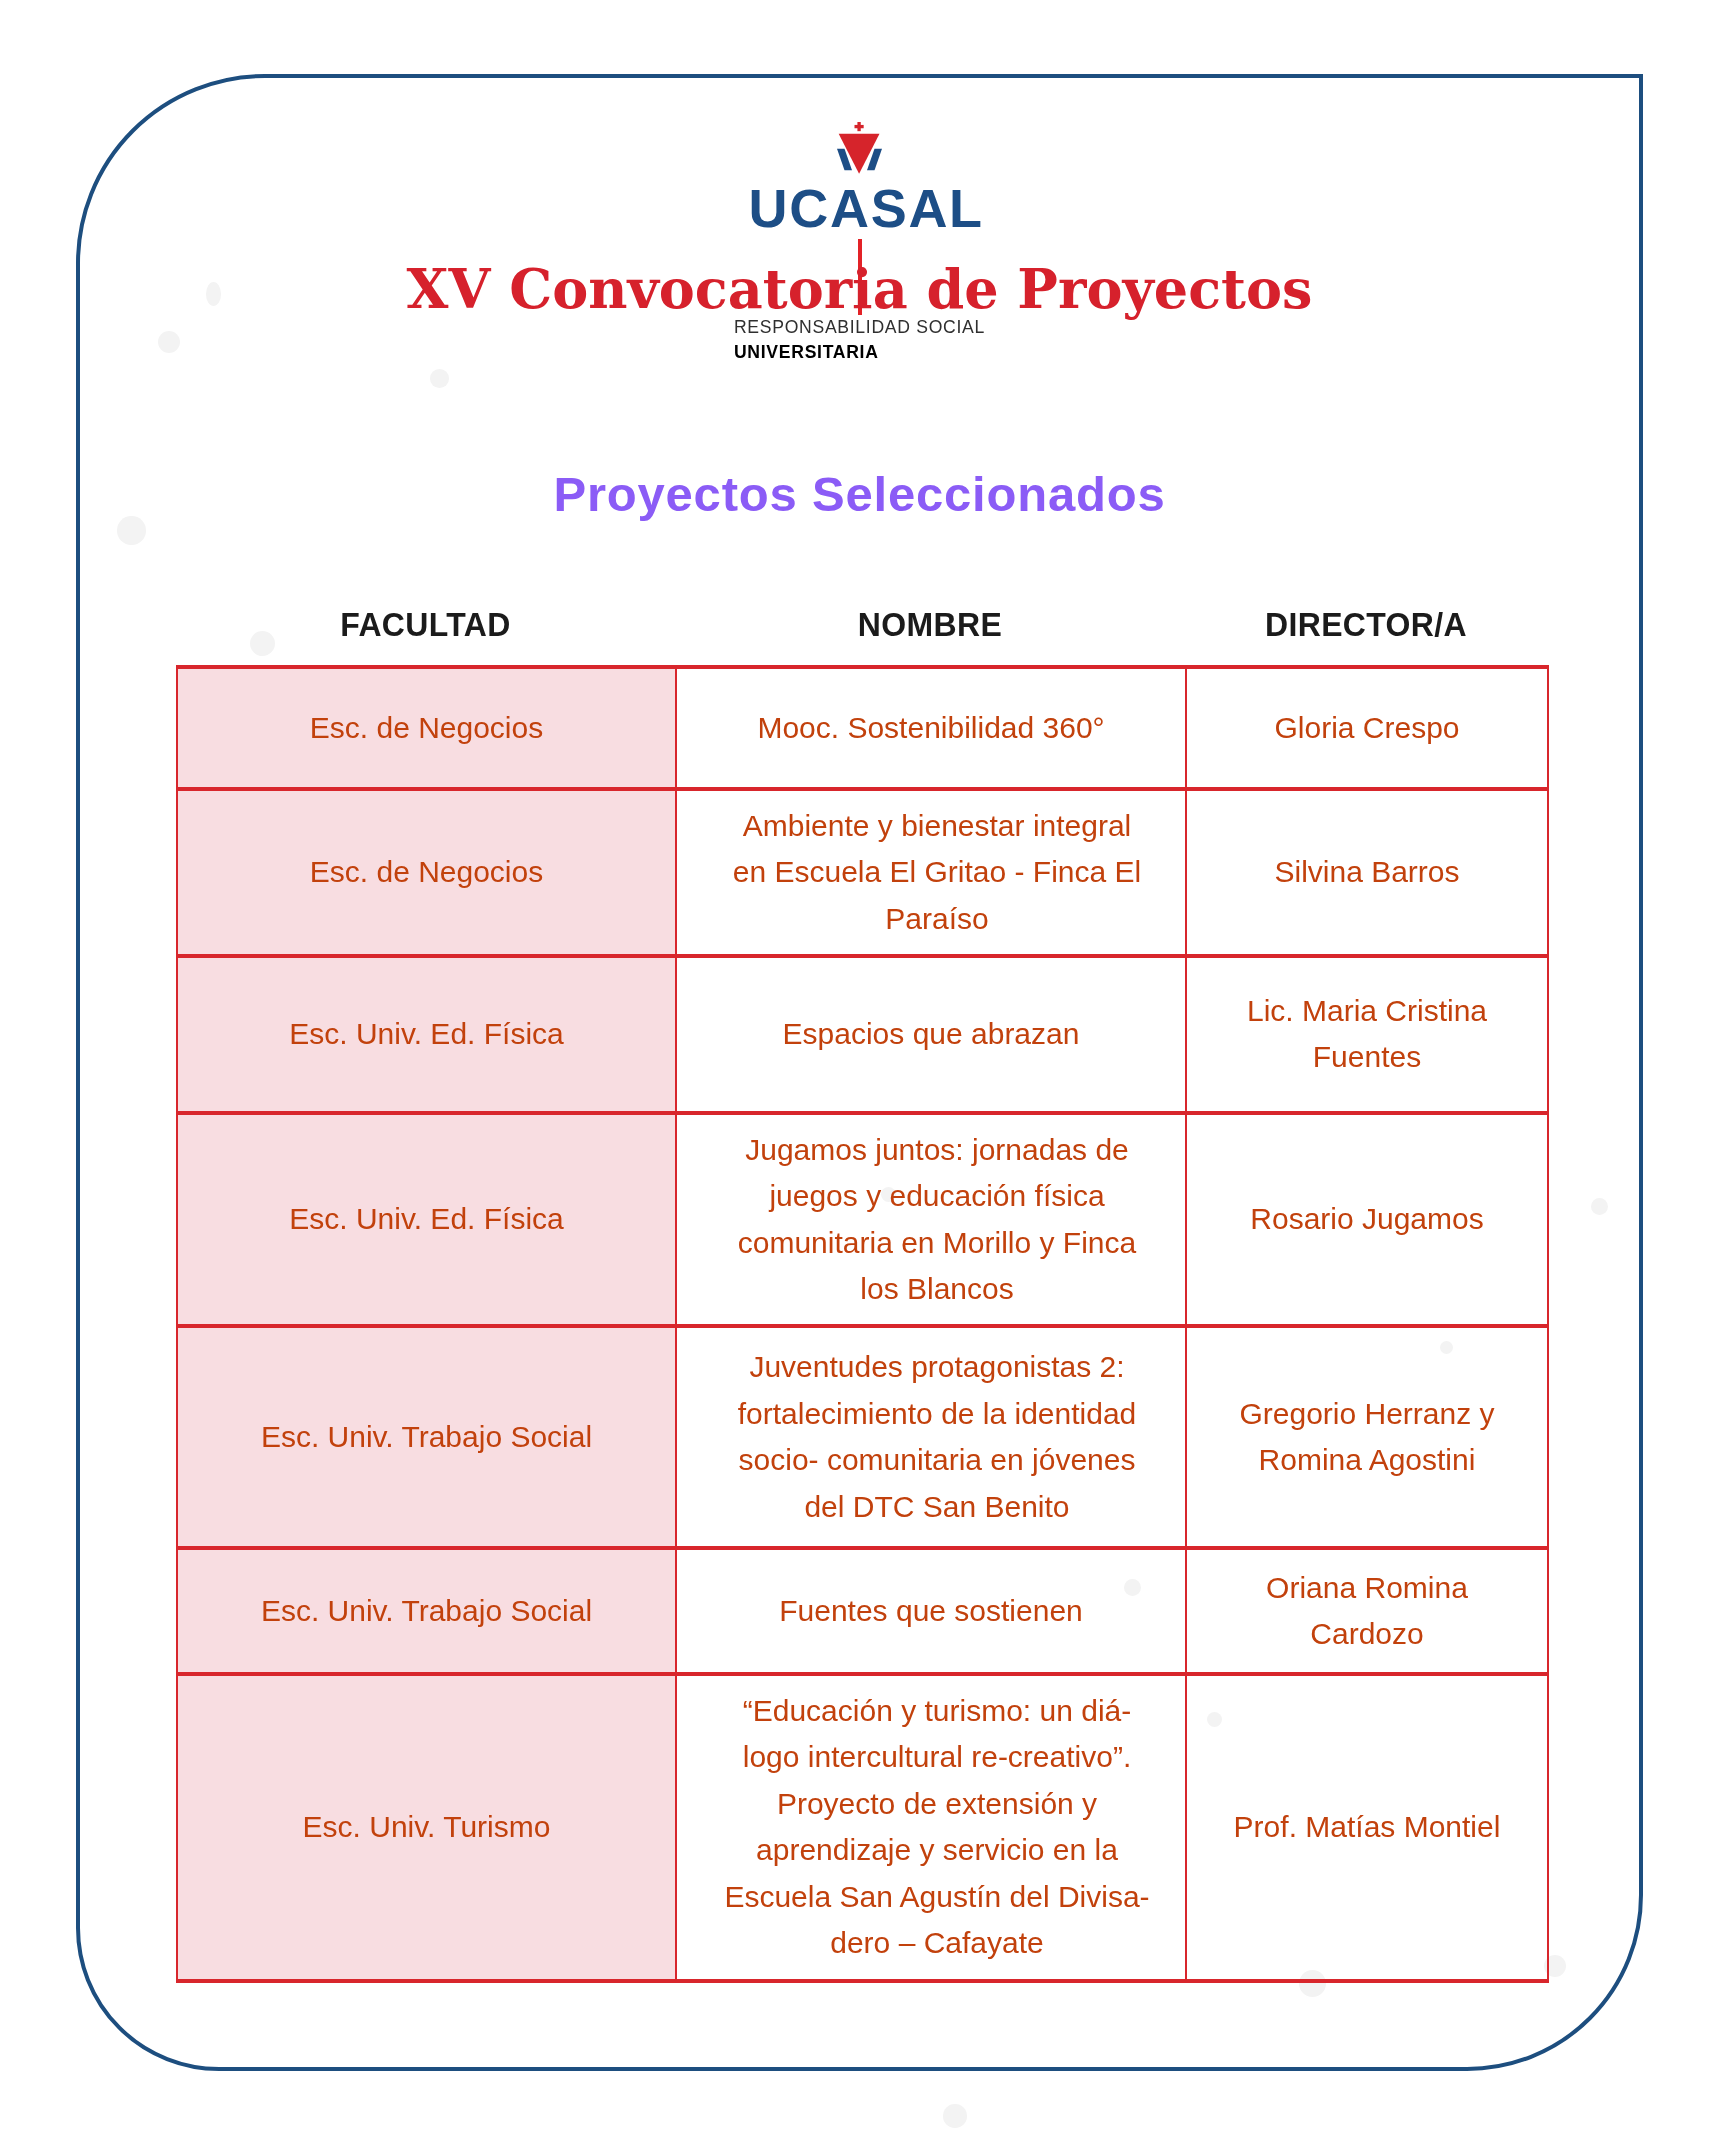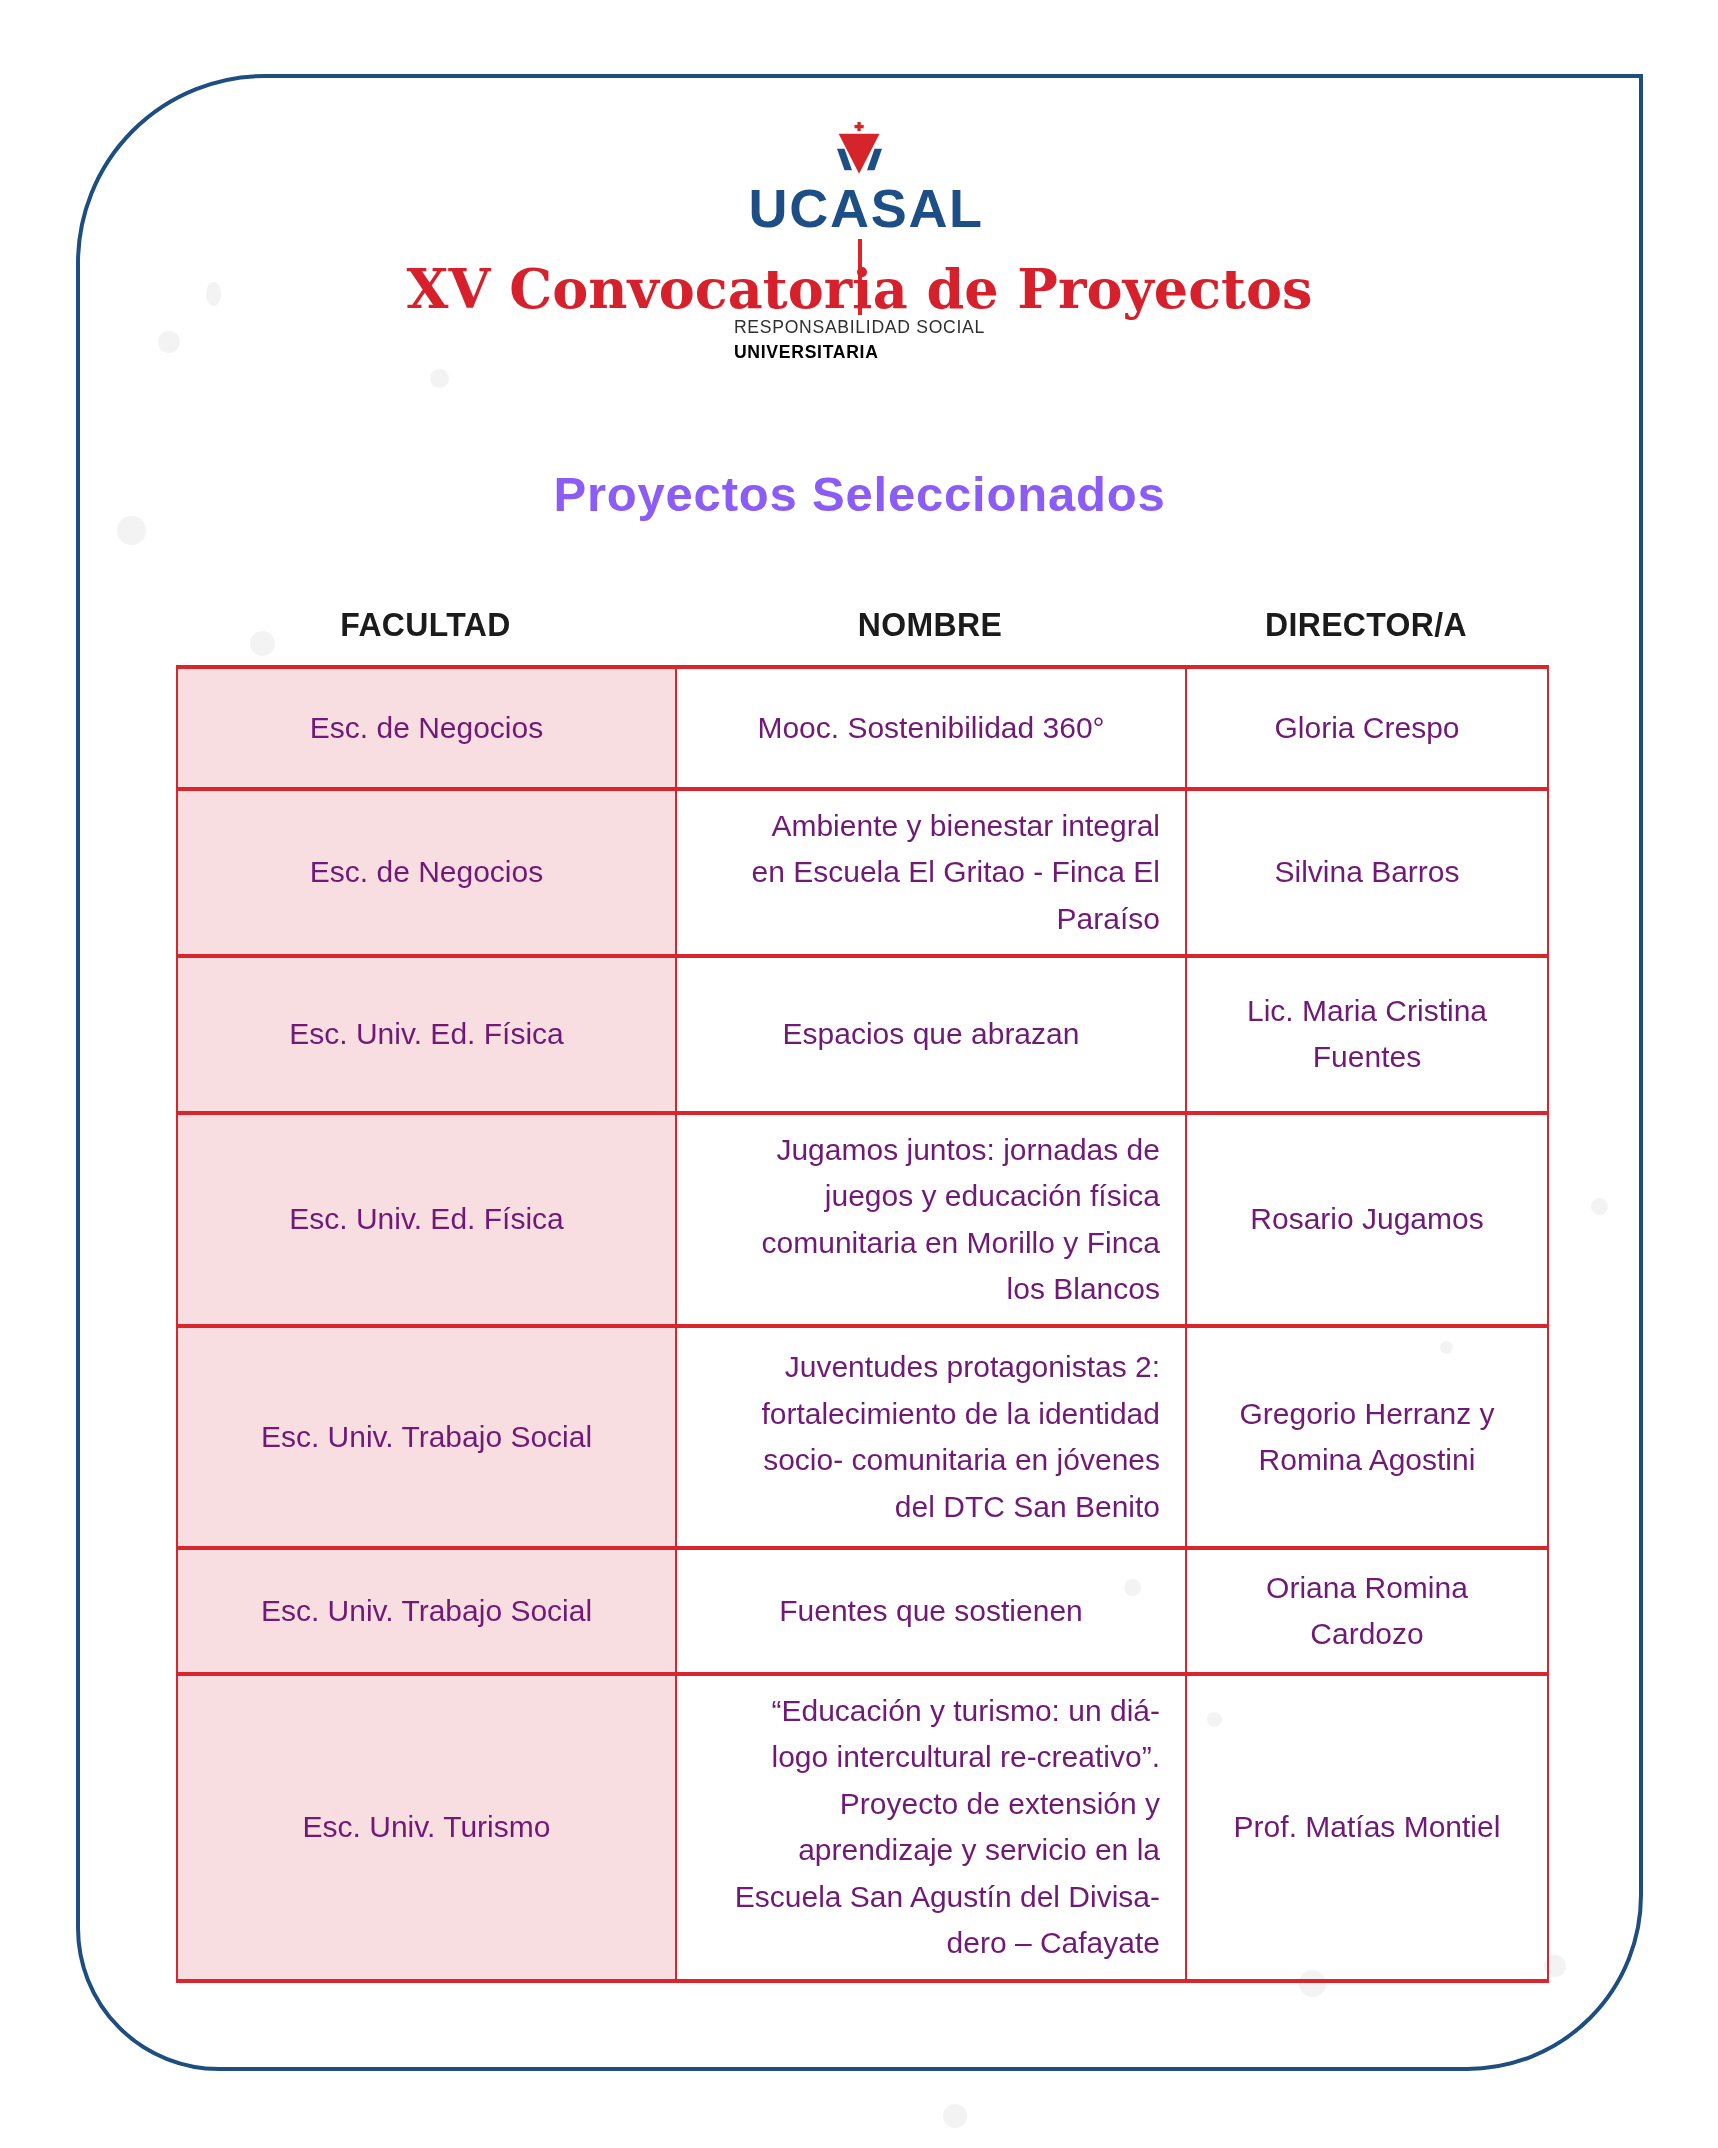--- a/index.html
+++ b/index.html
@@ -52,25 +52,25 @@
   .col-h:nth-child(3){width:362px;}
 
   
   .projects-table{
     position:absolute;top:587px;left:96px;width:1372px;
     border-collapse:collapse;table-layout:fixed;
   }
   .projects-table td{
     border:2.5px solid #d8262c;border-top-width:4.2px;border-bottom-width:4.2px;
     vertical-align:middle;text-align:center;
-    font-size:30px;color:#701a75;line-height:1.55;
+    font-size:30px;color:#c2410c;line-height:1.55;
     white-space:pre-line;padding:11.7px 22px;box-sizing:border-box;
   }
   .projects-table td.facultad{background:#f8dde1;}
-  .projects-table td.nombre.multiline{text-align:right;padding-left:37px;padding-right:25px;}
+  .projects-table td.nombre.multiline{text-align:center;padding-left:37px;padding-right:25px;}
   .projects-table tr:nth-child(1){height:122px;}
   .projects-table tr:nth-child(2){height:162px;}
   .projects-table tr:nth-child(3){height:157px;}
   .projects-table tr:nth-child(4){height:204px;}
   .projects-table tr:nth-child(5){height:222px;}
   .projects-table tr:nth-child(6){height:126px;}
   .projects-table tr:nth-child(7){height:295px;}
 </style>
 </head>
 <body>

